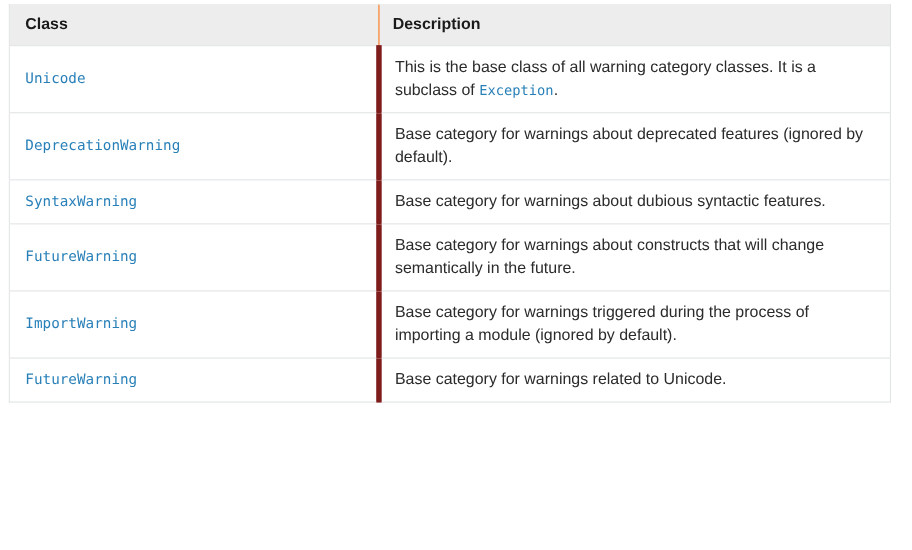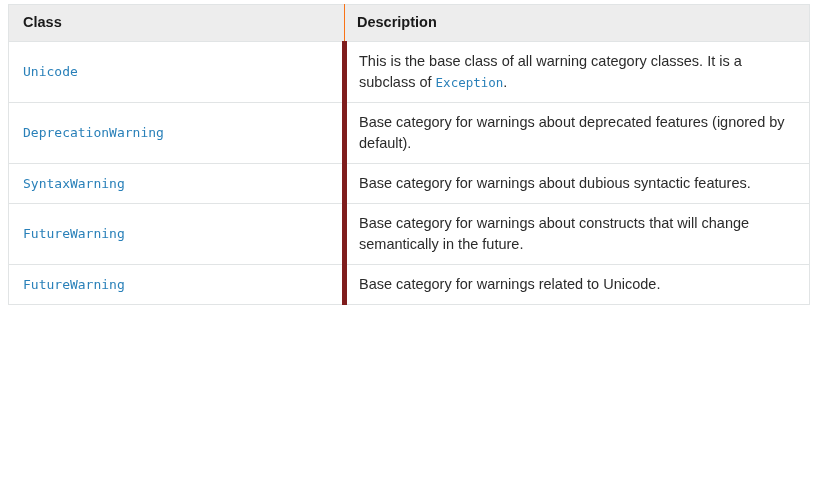--- a/index.html
+++ b/index.html
@@ -99,18 +99,22 @@
         </tr>
         <tr>
           <td class="td-class"><a class="classref">SyntaxWarning</a></td>
           <td class="td-desc"><span>Base category for warnings about dubious syntactic features.</span></td>
         </tr>
         <tr>
           <td class="td-class"><a class="classref">FutureWarning</a></td>
           <td class="td-desc"><span>Base category for warnings about constructs that will change semantically in the future.</span></td>
         </tr>
         <tr>
+          <td class="td-class"><a class="classref">ImportWarning</a></td>
+          <td class="td-desc"><span>Base category for warnings triggered during the process of importing a module (ignored by default).</span></td>
+        </tr>
+        <tr>
           <td class="td-class"><a class="classref">FutureWarning</a></td>
           <td class="td-desc"><span>Base category for warnings related to Unicode.</span></td>
         </tr>
       </tbody>
   </table>
 </div>
 
 </body></html>

